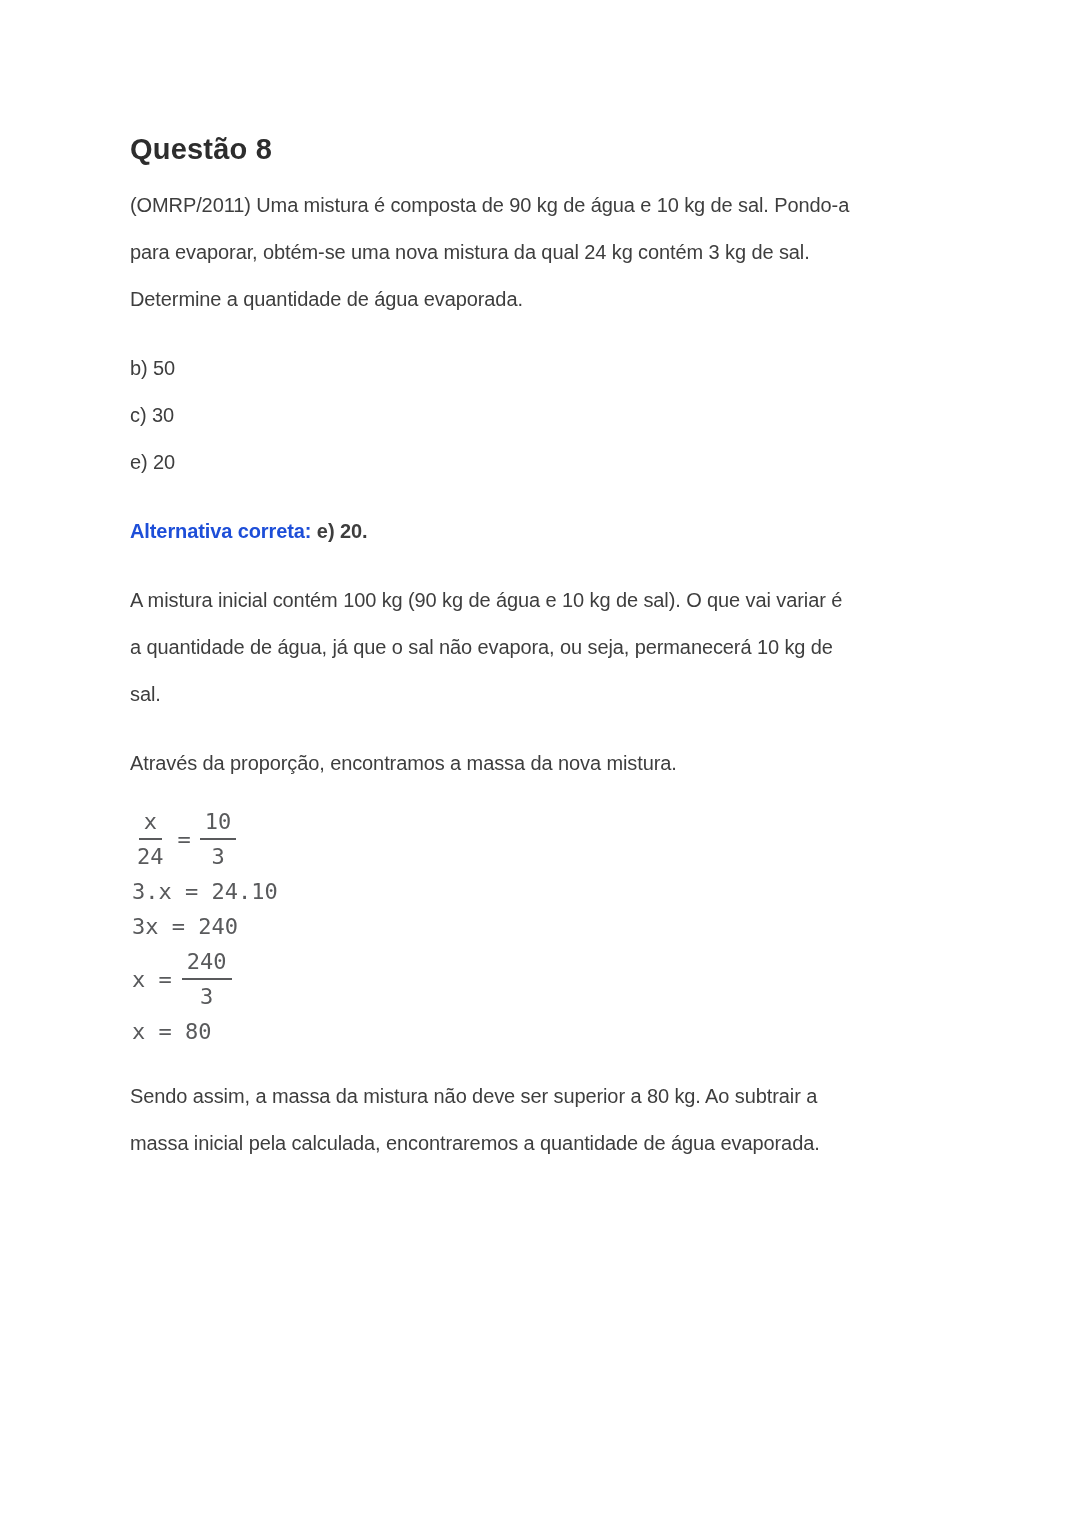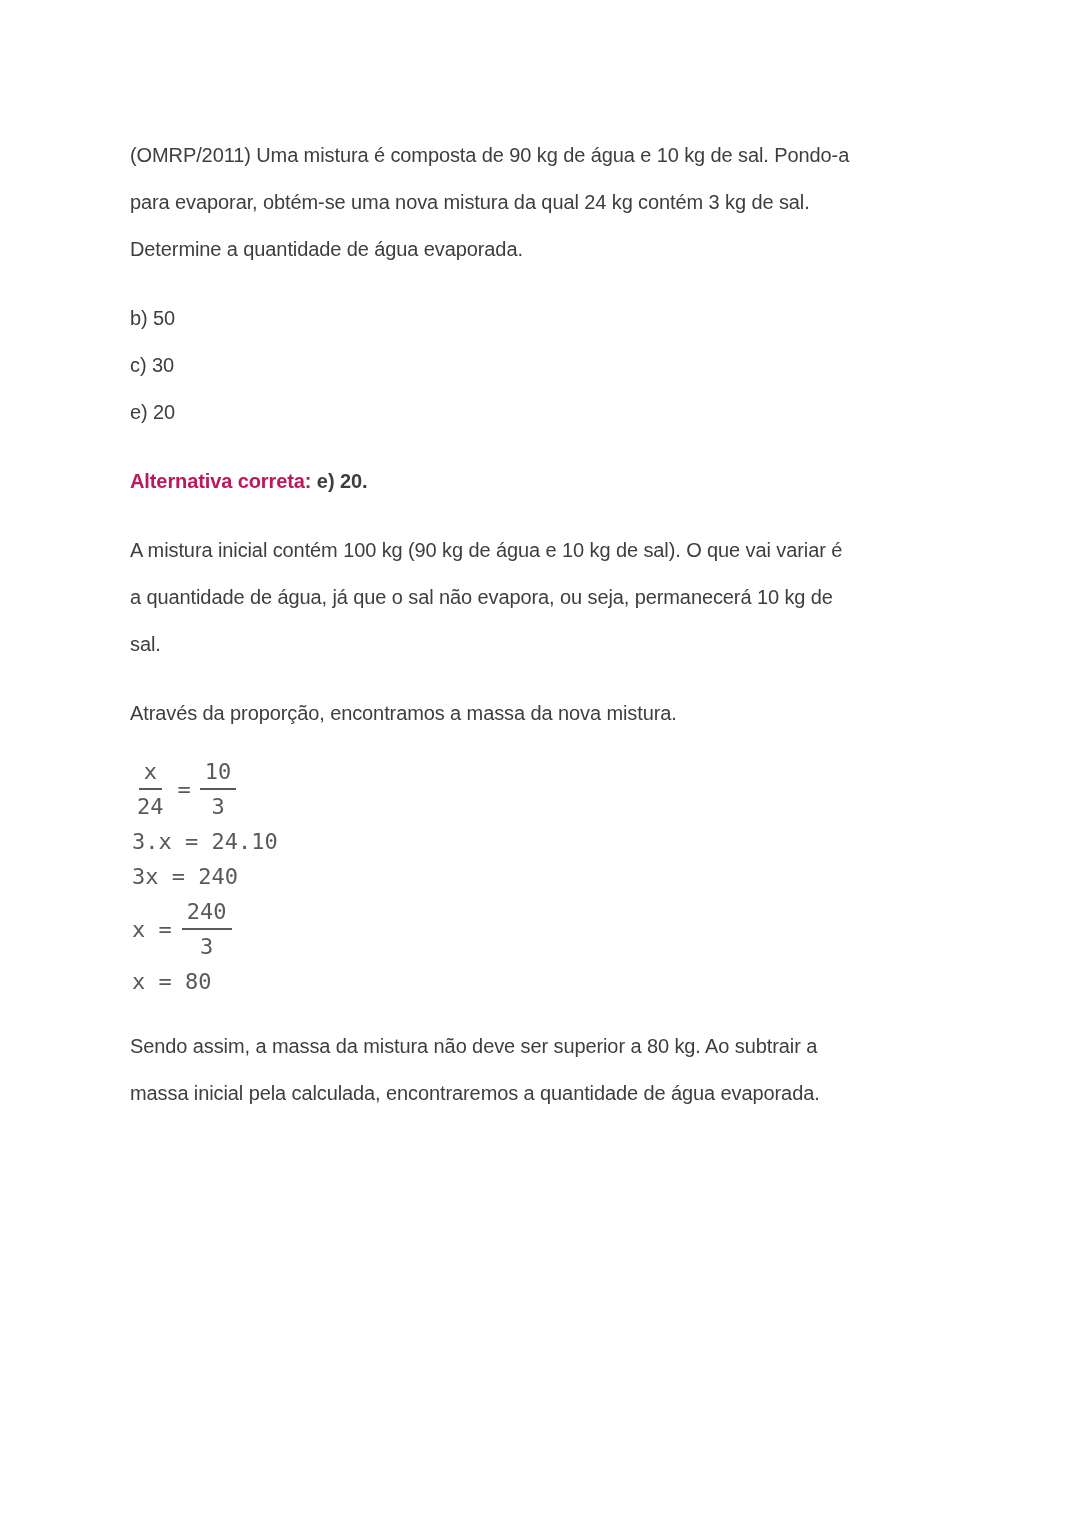--- a/index.html
+++ b/index.html
@@ -28,21 +28,21 @@
     line-height: 47px;
     color: #3e3e3e;
     margin: 0 0 22px 0;
     max-width: 830px;
     letter-spacing: -0.1px;
   }
   .options { margin: 0 0 22px 0; }
   .options p.body-text { margin: 0; }
   .answer-line { margin-bottom: 24px; }
   .answer-label {
-    color: #be185d;
+    color: #1d4ed8;
     font-weight: 700;
   }
   .answer-value { white-space: pre-wrap; font-weight: bold; }
   .math {
     font-family: "DejaVu Sans Mono", monospace;
     color: #595a5c;
     font-size: 22px;
     margin: 6px 0 28px 2px;
   }
   .math-row {
@@ -67,20 +67,21 @@
     text-align: center;
   }
   .eq { margin: 0 9px; }
   .prefix { margin-right: 10px; }
 </style>
 </head>
 <body>
 
 <div class="content">
 
+  <h2 class="question-title">Questão 8</h2>
 
   <p class="body-text">(OMRP/2011) Uma mistura é composta de 90 kg de água e 10 kg de sal. Pondo-a para evaporar, obtém-se uma nova mistura da qual 24 kg contém 3 kg de sal. Determine a quantidade de água evaporada.</p>
 
   <div class="options">
     <p class="body-text">b) 50</p>
     <p class="body-text">c) 30</p>
     <p class="body-text">e) 20</p>
   </div>
 
   <p class="body-text answer-line"><span class="answer-label">Alternativa correta:</span><span class="answer-value"> e) 20.</span></p>

